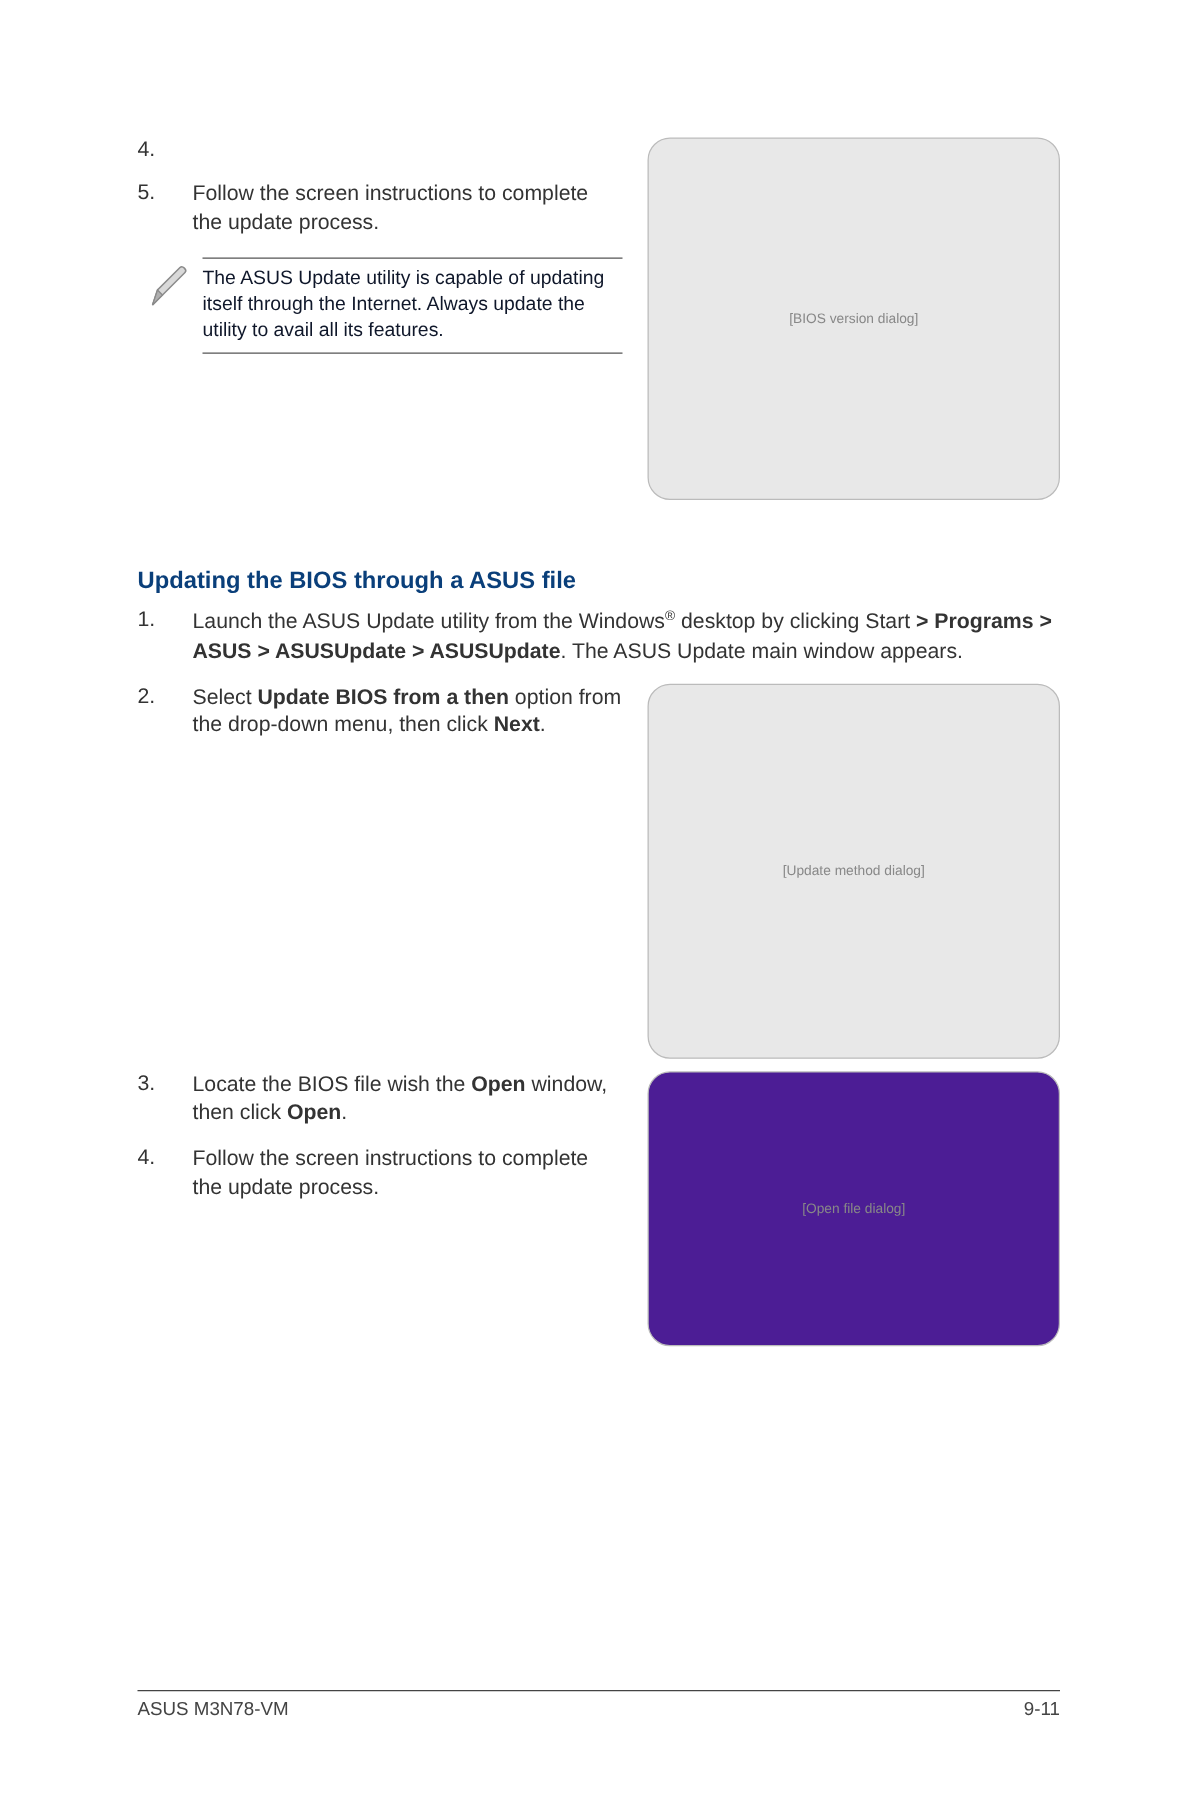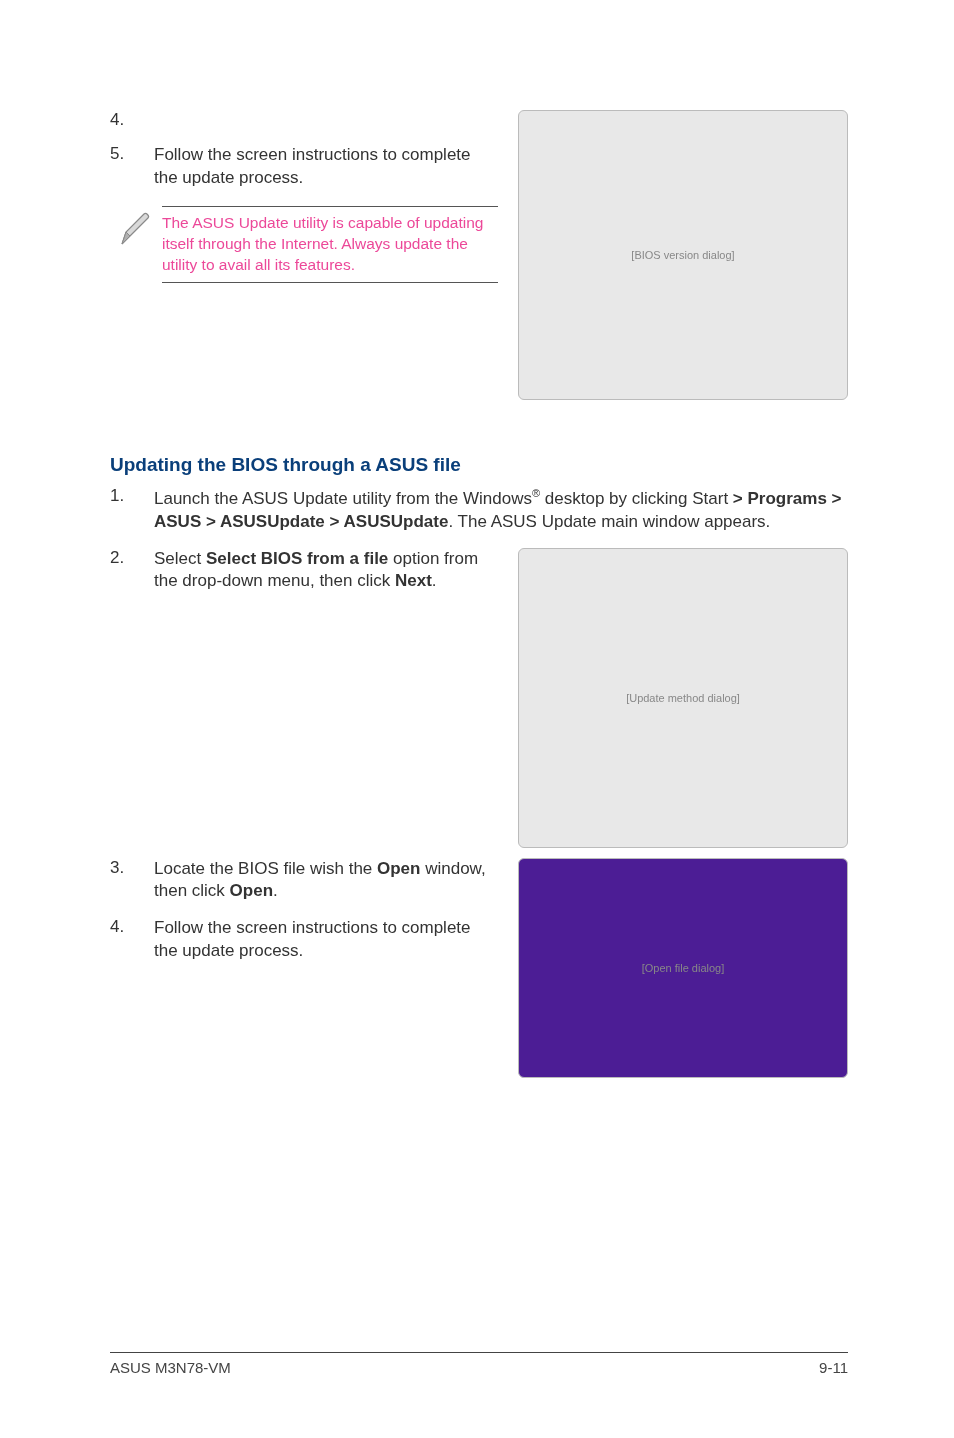--- a/index.html
+++ b/index.html
@@ -8,27 +8,27 @@
   .content { width: 100%; }
   ol.steps { list-style: none; }
   li.step { display: flex; margin-bottom: 14px; }
   .num { width: 44px; flex: 0 0 44px; font-size: 17px; }
   .txt { font-size: 17px; line-height: 1.35; }
   .row { display: flex; align-items: flex-start; }
   .col-left { flex: 1 1 0; padding-right: 20px; }
   .col-right { flex: 0 0 auto; }
   .note-box { display: flex; align-items: flex-start; margin-top: 16px; }
   .note-icon { width: 52px; flex: 0 0 52px; display: flex; align-items: center; justify-content: center; padding-top: 4px; }
-  .note-text-wrap { border-top: 1px solid #555; border-bottom: 1px solid #555; padding: 6px 0; font-size: 15.5px; line-height: 1.35; color: #ec4899; }
+  .note-text-wrap { border-top: 1px solid #555; border-bottom: 1px solid #555; padding: 6px 0; font-size: 15.5px; line-height: 1.35; color: #0f172a; }
   h3.section { color: #0a3f7a; font-size: 19px; font-weight: bold; margin-top: 54px; margin-bottom: 10px; }
   p.lead { font-size: 17px; margin-bottom: 18px; }
   .trademark { font-size: 11px; vertical-align: super; }
   .bold { font-weight: bold; }
   .footer { position: absolute; left: 110px; right: 106px; bottom: 62px; border-top: 1px solid #444; padding-top: 6px; display: flex; justify-content: space-between; font-size: 15px; color: #444; }
-  .img-ph { background: #e8e8e8; border: 1px solid #bbb; border-radius: 6px; display: flex; align-items: center; justify-content: center; color: #888; font-size: 11px; }
+  .img-ph { background: #e8e8e8; border: 1px solid #bbb; border-radius: 18px; display: flex; align-items: center; justify-content: center; color: #888; font-size: 11px; }
   .img-ph.dialog1 { width: 330px; height: 290px; }
   .img-ph.dialog2 { width: 330px; height: 300px; margin-left: auto; }
   .img-ph.open { width: 330px; height: 220px; margin-left: auto; background: #4c1d95; }
   .gap { height: 10px; }
 </style>
 </head>
 <body>
 
 <div class="page">
   <div class="content">
@@ -72,21 +72,21 @@
         </span>
       </li>
     </ol>
 
     <div class="row">
       <div class="col-left">
         <ol class="steps">
           <li class="step">
             <span class="num">2.</span>
             <span class="txt">
-              <span>Select </span><span class="bold">Select BIOS from a file</span><span> option from the drop-down menu, then click </span><span class="bold">Next</span><span>.</span>
+              <span>Select </span><span class="bold">Update BIOS from a then</span><span> option from the drop-down menu, then click </span><span class="bold">Next</span><span>.</span>
             </span>
           </li>
         </ol>
       </div>
       <div class="col-right">
         <div class="img-ph dialog2">
           <span>[Update method dialog]</span>
         </div>
       </div>
     </div>

